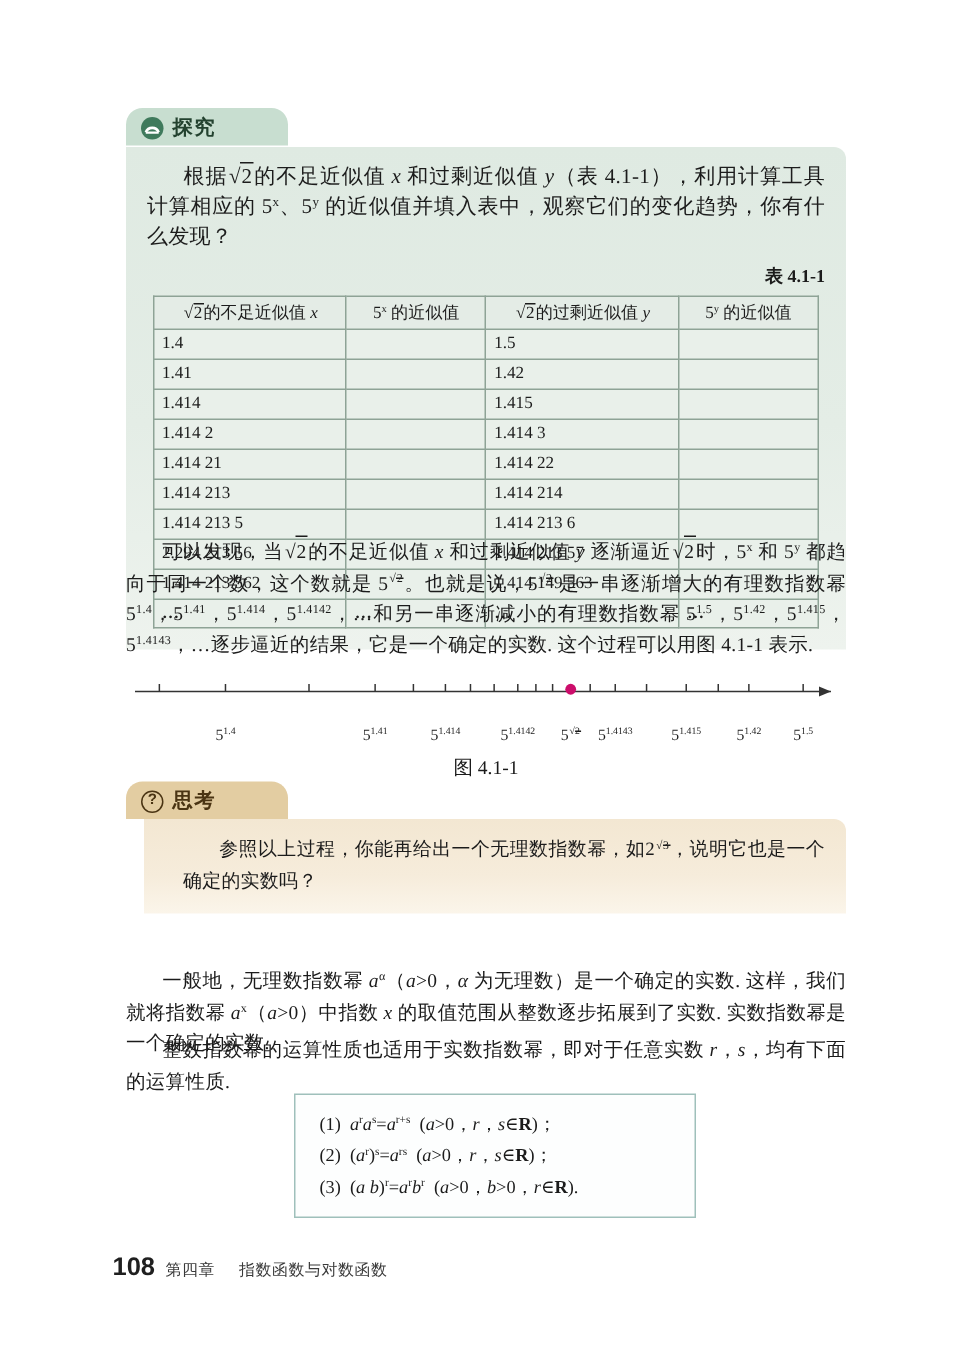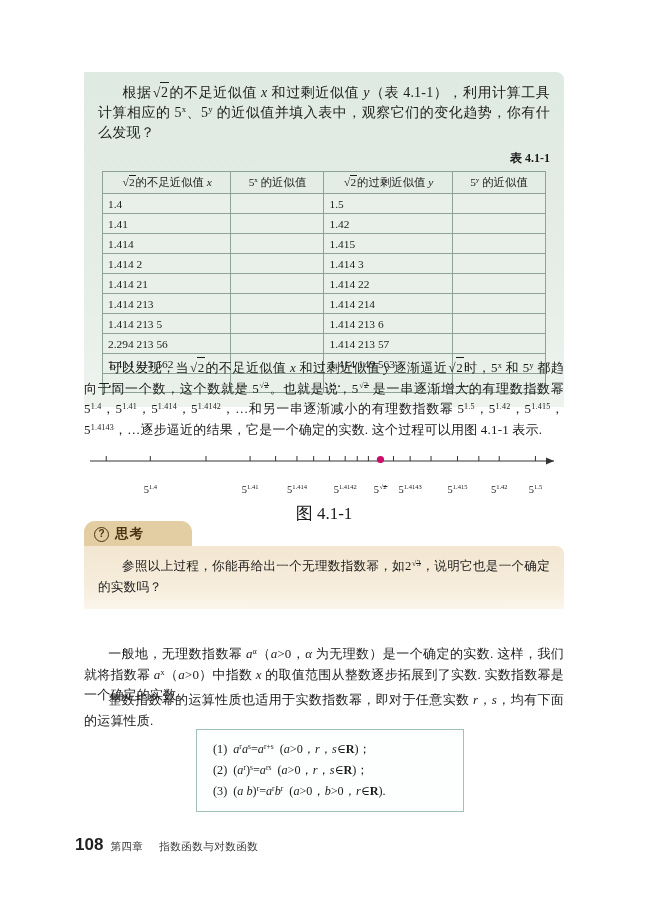--- a/index.html
+++ b/index.html
@@ -89,40 +89,40 @@
 
   
   .prose{
     position:absolute;left:84px;width:480px;
     font-size:13px;line-height:20.5px;text-align:justify;letter-spacing:.2px;
   }
   .prose .indent{display:inline-block;width:24px;}
 
   
   .figure{position:absolute;left:84px;width:480px;}
-  .figcap{text-align:center;font-size:17px;margin-top:4px;}
+  .figcap{text-align:center;font-size:13px;margin-top:4px;}
 
   
   .think{position:absolute;left:84px;top:521px;width:480px;}
   .tab-think{
     background:#e3cda2;border-radius:11px 11px 0 0;
     padding:4px 22px 3px 10px;display:inline-block;min-width:108px;box-sizing:border-box;
   }
   .tab-think .tab-label{color:#4a3413;}
   .icon-q{
     width:15px;height:15px;border-radius:50%;
     border:1.6px solid #4a3413;box-sizing:border-box;
     display:flex;align-items:center;justify-content:center;flex:none;
     font-family:"Liberation Sans","DejaVu Sans",sans-serif;
     font-size:10px;font-weight:bold;color:#4a3413;line-height:1;
   }
   .think-body{
     background:linear-gradient(180deg,#f3e7d2 0%,#f6ecdb 60%,#fbf5ea 100%);
-    padding:10px 14px 12px 14px;border-radius:0 8px 0 0;
-    font-size:12.6px;line-height:20.5px;text-align:justify;letter-spacing:.2px;
+    padding:10px 14px 12px 26px;border-radius:0 8px 0 0;
+    font-size:12.6px;line-height:20.5px;text-align:justify;letter-spacing:.2px;margin-left:12px;
   }
   .think-body .indent{display:inline-block;width:24px;}
 
   
   .propbox{
     position:absolute;left:196px;top:729px;width:268px;
     border:1px solid #9fc0bb;
     background:#fdfefe;
     padding:9px 14px 9px 16px;
     box-sizing:border-box;
@@ -141,20 +141,31 @@
   .footer .pnum{font-weight:bold;font-size:17px;color:#1f1f1f;}
   .footer .ftext{letter-spacing:.4px;}
   .footer .fchap{margin-right:9px;}
 </style>
 </head>
 <body>
 
 <div class="page">
 
   <div class="inquiry">
+    <div class="tab">
+      <div class="tab-inner">
+        <span class="icon-circle">
+          <svg width="15" height="15" viewBox="0 0 15 15">
+            <path d="M3.2 10.2 A4.6 4.6 0 0 1 11.8 10.2" fill="none" stroke="#ffffff" stroke-width="1.7"></path>
+            <path d="M3.2 10.4 L11.8 10.4" stroke="#ffffff" stroke-width="1.5"></path>
+          </svg>
+        </span>
+        <span class="tab-label">探究</span>
+      </div>
+    </div>
 
     <div class="inq-body">
       <div class="inq-text">
         <span class="indent"></span><span>根据</span><span class="rad"><span class="radsym">√</span><span class="rnum">2</span></span>的不足近似值 <span class="it">x</span> 和过剩近似值 <span class="it">y</span>（表 4.1-1），利用计算工具计算相应的 5<span class="sup it">x</span>、5<span class="sup it">y</span> 的近似值并填入表中，观察它们的变化趋势，你有什么发现？
       </div>
 
       <div class="tbl-caption">表 4.1-1</div>
 
       <table class="data">
         <colgroup>

